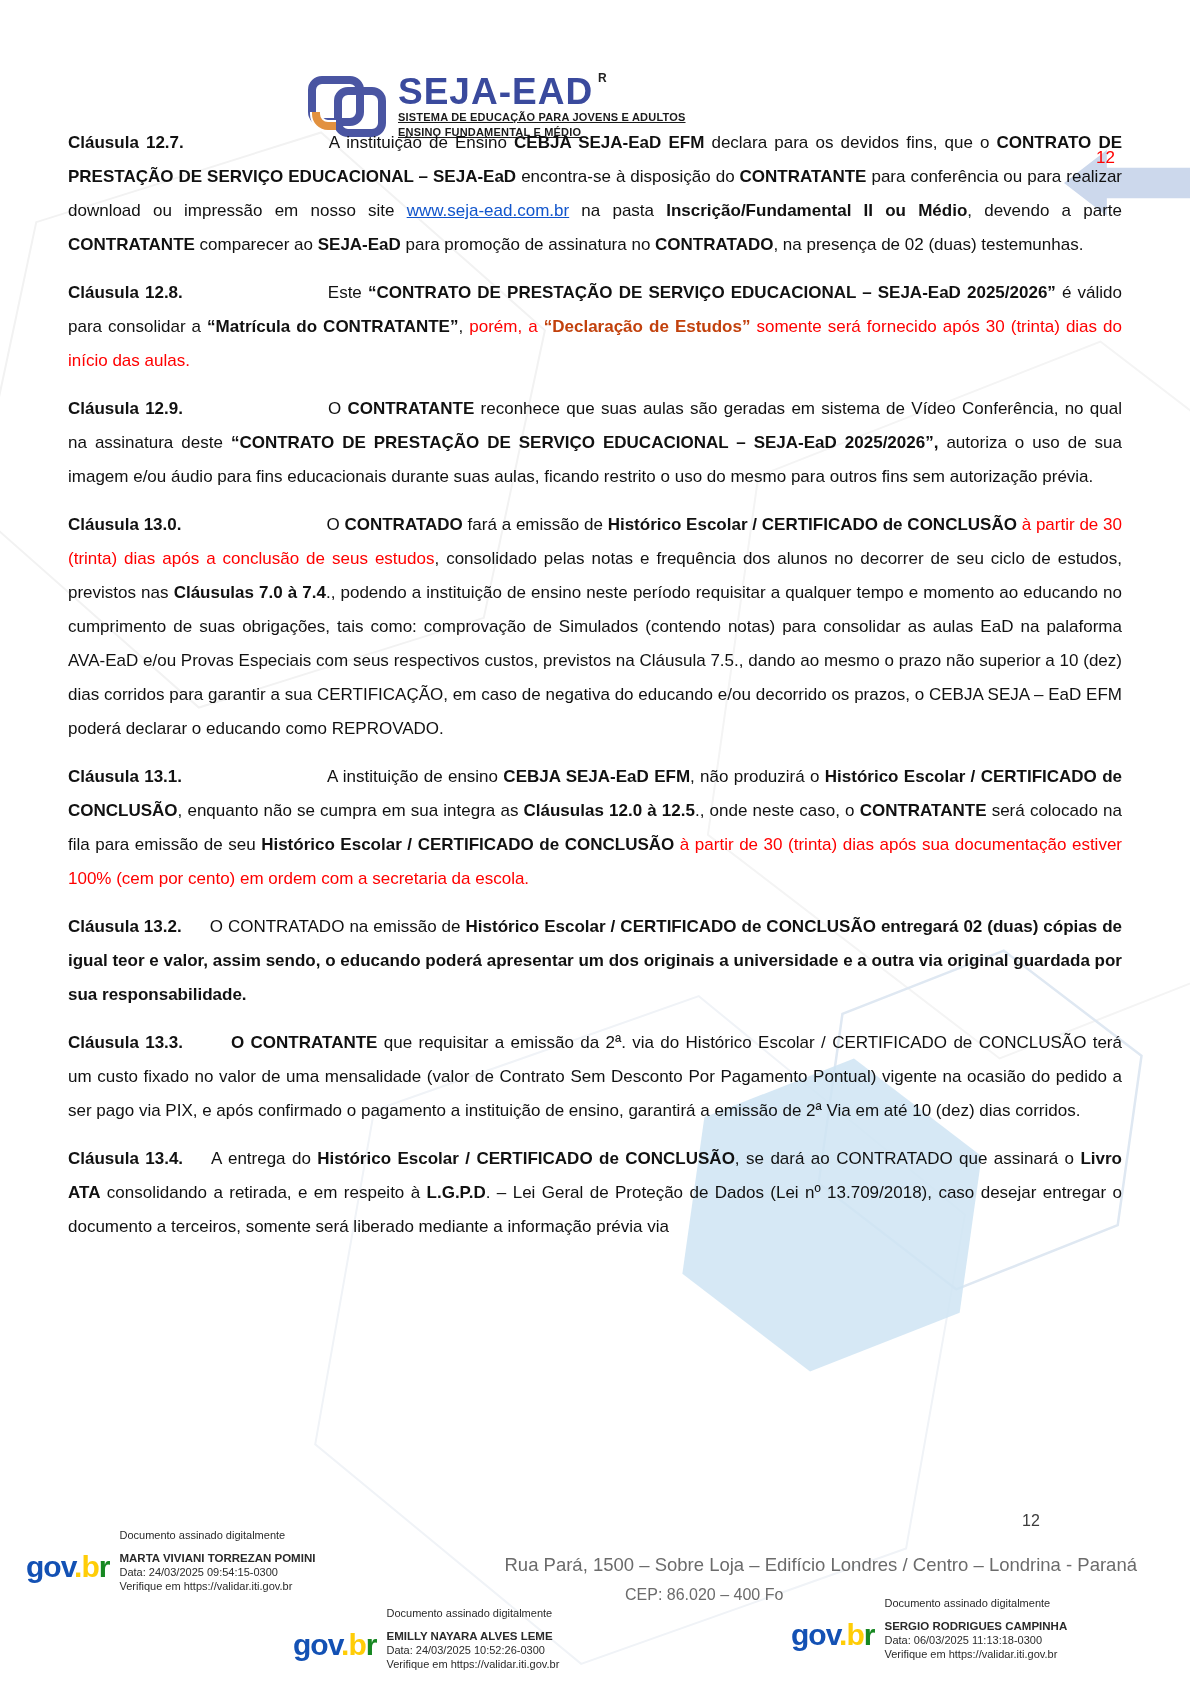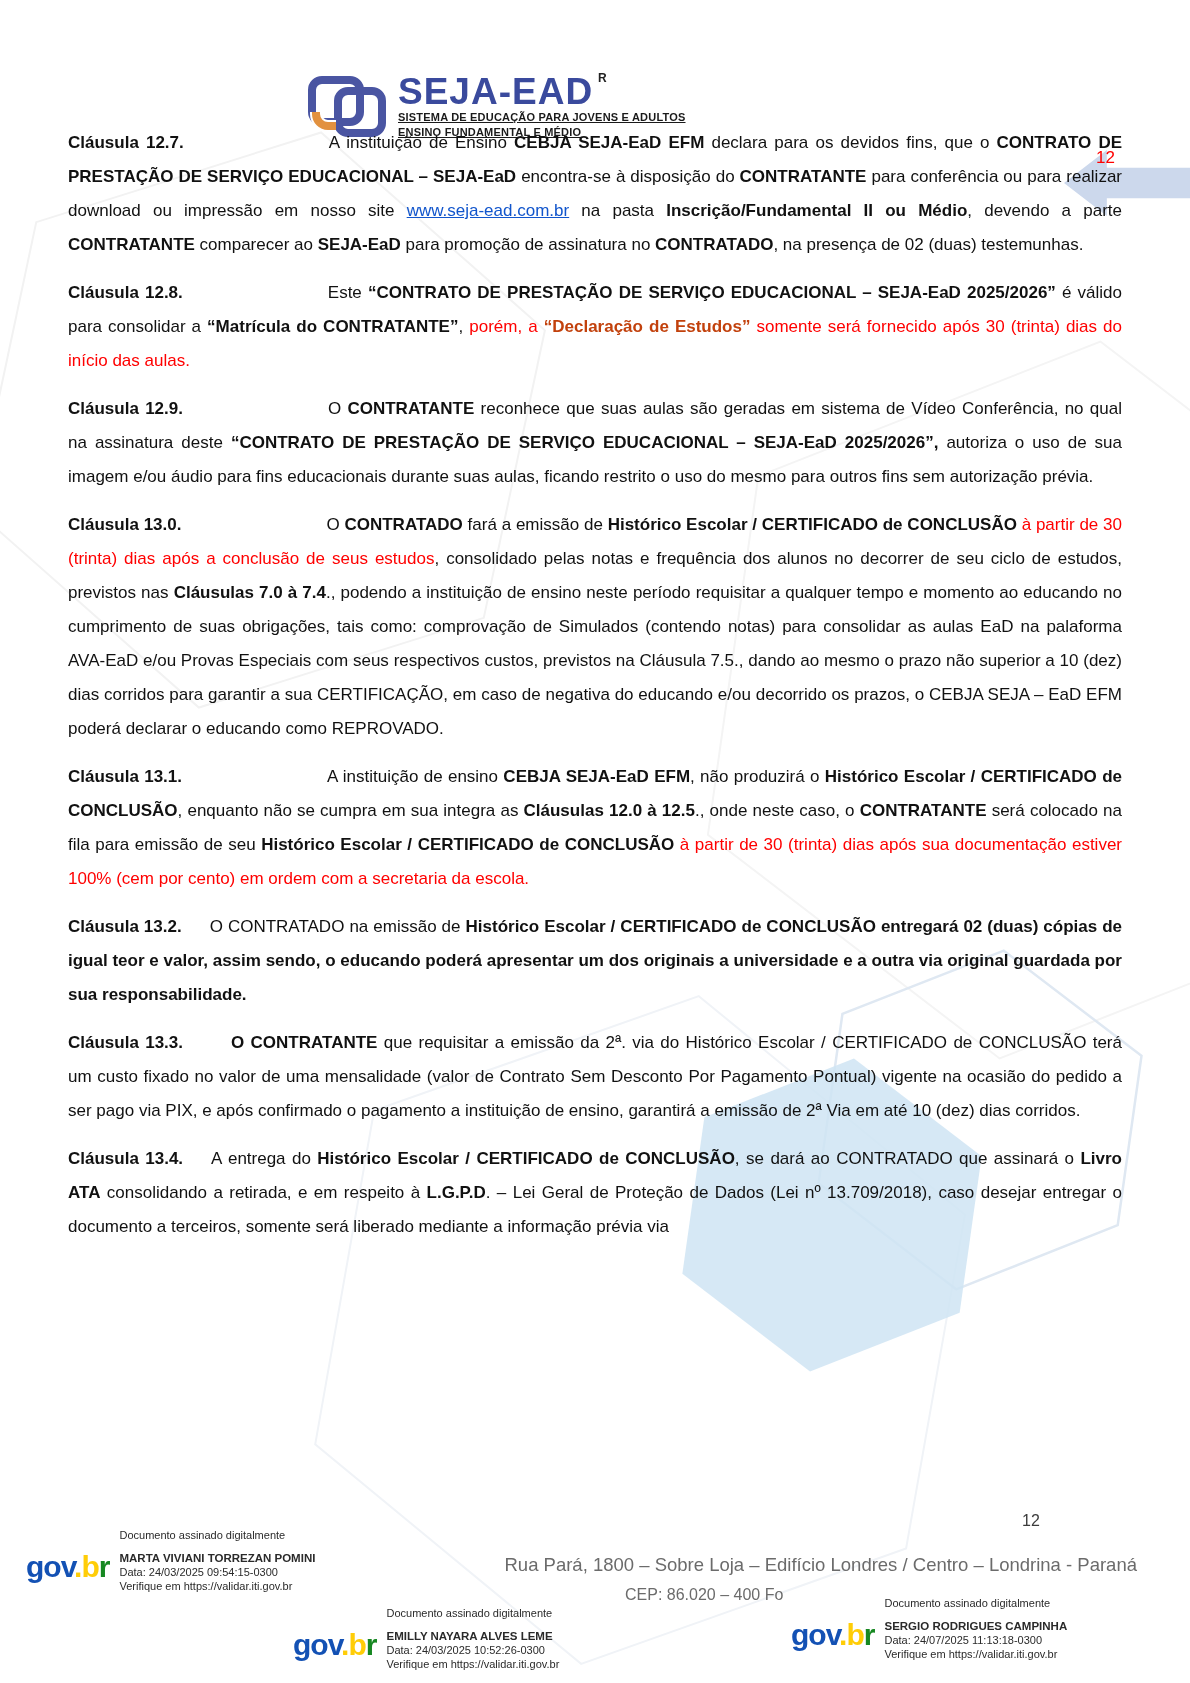--- a/index.html
+++ b/index.html
@@ -109,21 +109,21 @@
       <p class="clause"><span class="clause-label">Cláusula 12.8.</span><span class="tab tab-lg"></span><span class="seg-n">Este </span><span class="seg-b">“CONTRATO DE PRESTAÇÃO DE SERVIÇO EDUCACIONAL – SEJA-EaD 2025/2026”</span><span class="seg-n"> é válido para consolidar a </span><span class="seg-b">“Matrícula do CONTRATANTE”</span><span class="seg-n">, </span><span class="seg-r">porém, a </span><span class="seg-br">“Declaração de Estudos”</span><span class="seg-r"> somente será fornecido após 30 (trinta) dias do início das aulas.</span></p>
       <p class="clause"><span class="clause-label">Cláusula 12.9.</span><span class="tab tab-lg"></span><span class="seg-n">O </span><span class="seg-b">CONTRATANTE</span><span class="seg-n"> reconhece que suas aulas são geradas em sistema de Vídeo Conferência, no qual na assinatura deste </span><span class="seg-b">“CONTRATO DE PRESTAÇÃO DE SERVIÇO EDUCACIONAL – SEJA-EaD 2025/2026”,</span><span class="seg-n"> autoriza o uso de sua imagem e/ou áudio para fins educacionais durante suas aulas, ficando restrito o uso do mesmo para outros fins sem autorização prévia.</span></p>
       <p class="clause"><span class="clause-label">Cláusula 13.0.</span><span class="tab tab-lg"></span><span class="seg-n">O </span><span class="seg-b">CONTRATADO</span><span class="seg-n"> fará a emissão de </span><span class="seg-b">Histórico Escolar / CERTIFICADO de CONCLUSÃO</span><span class="seg-r"> à partir de 30 (trinta) dias após a conclusão de seus estudos</span><span class="seg-n">, consolidado pelas notas e frequência dos alunos no decorrer de seu ciclo de estudos, previstos nas </span><span class="seg-b">Cláusulas 7.0 à 7.4</span><span class="seg-n">., podendo a instituição de ensino neste período requisitar a qualquer tempo e momento ao educando no cumprimento de suas obrigações, tais como: comprovação de Simulados (contendo notas) para consolidar as aulas EaD na palaforma AVA-EaD e/ou Provas Especiais com seus respectivos custos, previstos na Cláusula 7.5., dando ao mesmo o prazo não superior a 10 (dez) dias corridos para garantir a sua CERTIFICAÇÃO, em caso de negativa do educando e/ou decorrido os prazos, o CEBJA SEJA – EaD EFM poderá declarar o educando como REPROVADO.</span></p>
       <p class="clause"><span class="clause-label">Cláusula 13.1.</span><span class="tab tab-lg"></span><span class="seg-n">A instituição de ensino </span><span class="seg-b">CEBJA SEJA-EaD EFM</span><span class="seg-n">, não produzirá o </span><span class="seg-b">Histórico Escolar / CERTIFICADO de CONCLUSÃO</span><span class="seg-n">, enquanto não se cumpra em sua integra as </span><span class="seg-b">Cláusulas 12.0 à 12.5</span><span class="seg-n">., onde neste caso, o </span><span class="seg-b">CONTRATANTE</span><span class="seg-n"> será colocado na fila para emissão de seu </span><span class="seg-b">Histórico Escolar / CERTIFICADO de CONCLUSÃO</span><span class="seg-r"> à partir de 30 (trinta) dias após sua documentação estiver 100% (cem por cento) em ordem com a secretaria da escola.</span></p>
       <p class="clause"><span class="clause-label">Cláusula 13.2.</span><span class="tab tab-sm"></span><span class="seg-n">O CONTRATADO na emissão de </span><span class="seg-b">Histórico Escolar / CERTIFICADO de CONCLUSÃO entregará 02 (duas) cópias de igual teor e valor, assim sendo, o educando poderá apresentar um dos originais a universidade e a outra via original guardada por sua responsabilidade.</span></p>
       <p class="clause"><span class="clause-label">Cláusula 13.3.</span><span class="tab tab-md"></span><span class="seg-b">O CONTRATANTE</span><span class="seg-n"> que requisitar a emissão da 2ª. via do Histórico Escolar / CERTIFICADO de CONCLUSÃO terá um custo fixado no valor de uma mensalidade (valor de Contrato Sem Desconto Por Pagamento Pontual) vigente na ocasião do pedido a ser pago via PIX, e após confirmado o pagamento a instituição de ensino, garantirá a emissão de 2ª Via em até 10 (dez) dias corridos.</span></p>
       <p class="clause"><span class="clause-label">Cláusula 13.4.</span><span class="tab tab-sm"></span><span class="seg-n">A entrega do </span><span class="seg-b">Histórico Escolar / CERTIFICADO de CONCLUSÃO</span><span class="seg-n">, se dará ao CONTRATADO que assinará o </span><span class="seg-b">Livro ATA</span><span class="seg-n"> consolidando a retirada, e em respeito à </span><span class="seg-b">L.G.P.D</span><span class="seg-n">. – Lei Geral de Proteção de Dados (Lei nº 13.709/2018), caso desejar entregar o documento a terceiros, somente será liberado mediante a informação prévia via</span></p>
     </main>
 
   <div class="footer-item page-num-bottom">12</div>
-  <div class="footer-item addr1">Rua Pará, 1800 – Sobre Loja – Edifício Londres / Centro – Londrina - Paraná</div>
+  <div class="footer-item addr1">Rua Pará, 1500 – Sobre Loja – Edifício Londres / Centro – Londrina - Paraná</div>
   <div class="footer-item addr2">CEP: 86.020 – 400 Fo</div>
 
   <div class="footer-item sig sig-1">
     <span class="govbr"><span class="gb-gov">gov</span><span class="gb-dot">.</span><span class="gb-b">b</span><span class="gb-r">r</span></span>
     <span class="sig-text">
       <span class="sig-heading" style="display:block;">Documento assinado digitalmente</span>
       <span class="sig-name" style="display:block;">MARTA VIVIANI TORREZAN POMINI</span>
       <span class="sig-date" style="display:block;">Data: 24/03/2025 09:54:15-0300</span>
       <span class="sig-verify" style="display:block;">Verifique em https://validar.iti.gov.br</span>
     </span>
@@ -137,18 +137,18 @@
       <span class="sig-date" style="display:block;">Data: 24/03/2025 10:52:26-0300</span>
       <span class="sig-verify" style="display:block;">Verifique em https://validar.iti.gov.br</span>
     </span>
   </div>
 
   <div class="footer-item sig sig-3">
     <span class="govbr"><span class="gb-gov">gov</span><span class="gb-dot">.</span><span class="gb-b">b</span><span class="gb-r">r</span></span>
     <span class="sig-text">
       <span class="sig-heading" style="display:block;">Documento assinado digitalmente</span>
       <span class="sig-name" style="display:block;">SERGIO RODRIGUES CAMPINHA</span>
-      <span class="sig-date" style="display:block;">Data: 24/07/2025 11:13:18-0300</span>
+      <span class="sig-date" style="display:block;">Data: 06/03/2025 11:13:18-0300</span>
       <span class="sig-verify" style="display:block;">Verifique em https://validar.iti.gov.br</span>
     </span>
   </div>
 
 </div>
 
 </body></html>

